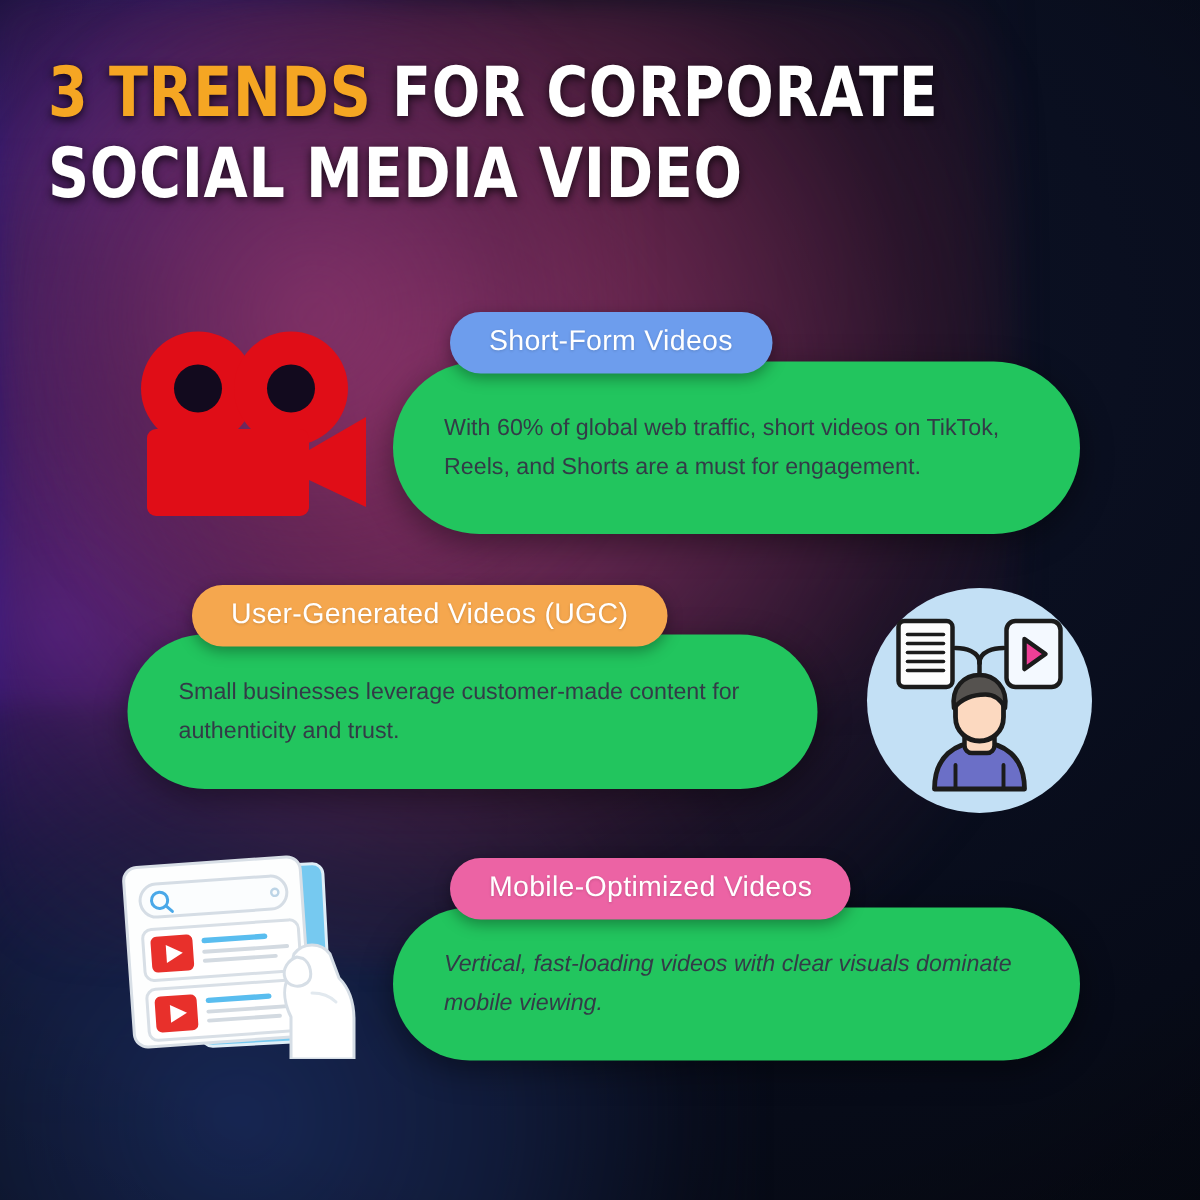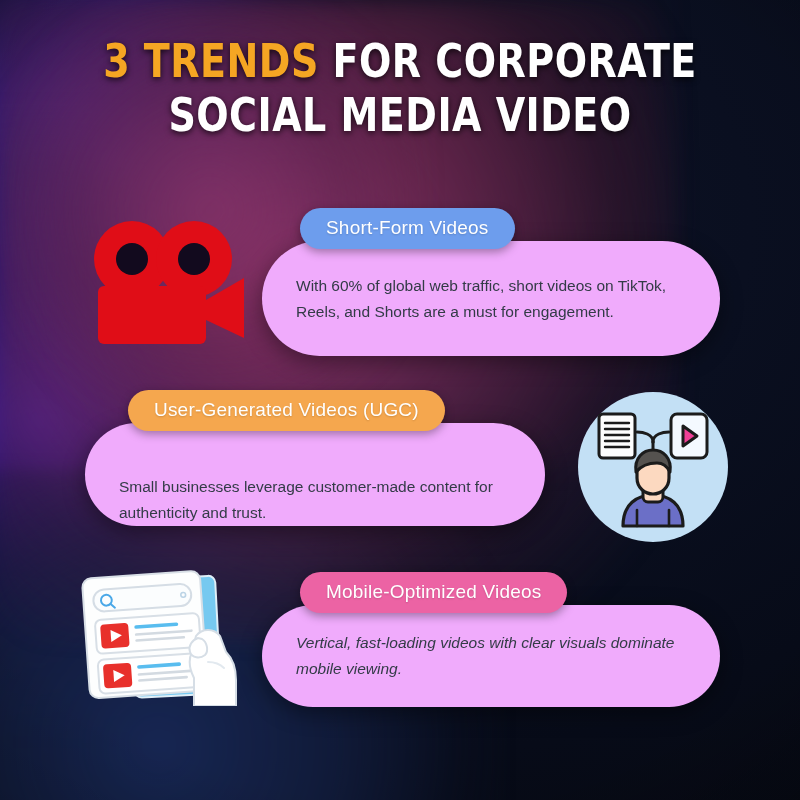--- a/index.html
+++ b/index.html
@@ -58,21 +58,20 @@
     background:radial-gradient(circle at 50% 50%, rgba(176,22,38,0.45) 0%, rgba(120,16,30,0.22) 40%, rgba(10,12,26,0) 74%);
     filter:blur(14px);
   }
   .vignette {
     background:radial-gradient(120% 105% at 50% 45%, rgba(0,0,0,0) 52%, rgba(0,0,0,0.45) 100%);
   }
 
   
   .title-block {
     position:absolute; left:0; right:0; top:34px;
-    text-align:center;
     z-index:6;
   }
   .title-line {
     font-family:"Liberation Sans Narrow","DejaVu Sans Condensed","Liberation Sans",sans-serif;
     font-weight:bold;
     font-size:46px;
     letter-spacing:0.5px;
     line-height:54px;
     color:#ffffff;
     text-shadow:0 2px 7px rgba(0,0,0,0.75);
@@ -80,21 +79,21 @@
     transform-origin:center;
     white-space:nowrap;
   }
   .title-accent { color:#f5a623; }
 
   
   .row { position:absolute; z-index:5; }
 
   .card {
     position:absolute;
-    background:#f0abfc;
+    background:#22c55e;
     border-radius:60px;
     box-shadow:0 6px 22px rgba(0,0,0,0.42);
     display:flex;
     align-items:center;
   }
   .card-body {
     font-size:15.5px;
     line-height:26px;
     color:#333b47;
     padding:0 34px;
@@ -113,21 +112,21 @@
     text-shadow:0 1px 2px rgba(0,0,0,0.16);
   }
 
   
   #row1 { left:0; top:205px; width:800px; height:160px; }
   #card1 { left:262px; top:36px; width:458px; height:115px; }
   #badge1 { left:300px; top:3px; background:#6d9ded; }
 
   
   #row2 { left:0; top:388px; width:800px; height:160px; }
-  #card2 { left:85px; top:35px; width:460px; height:103px;align-items:flex-end; }
+  #card2 { left:85px; top:35px; width:460px; height:103px; }
   #badge2 { left:128px; top:2px; background:#f5a74e; }
 
   
   #row3 { left:0; top:570px; width:800px; height:160px; }
   #card3 { left:262px; top:35px; width:458px; height:102px;font-style:italic; }
   #badge3 { left:300px; top:2px; background:#ec63a4;text-align:center; }
 
   
   .icon-wrap { position:absolute; z-index:6; }
   #icon1 { left:86px; top:214px; width:160px; height:130px; }

